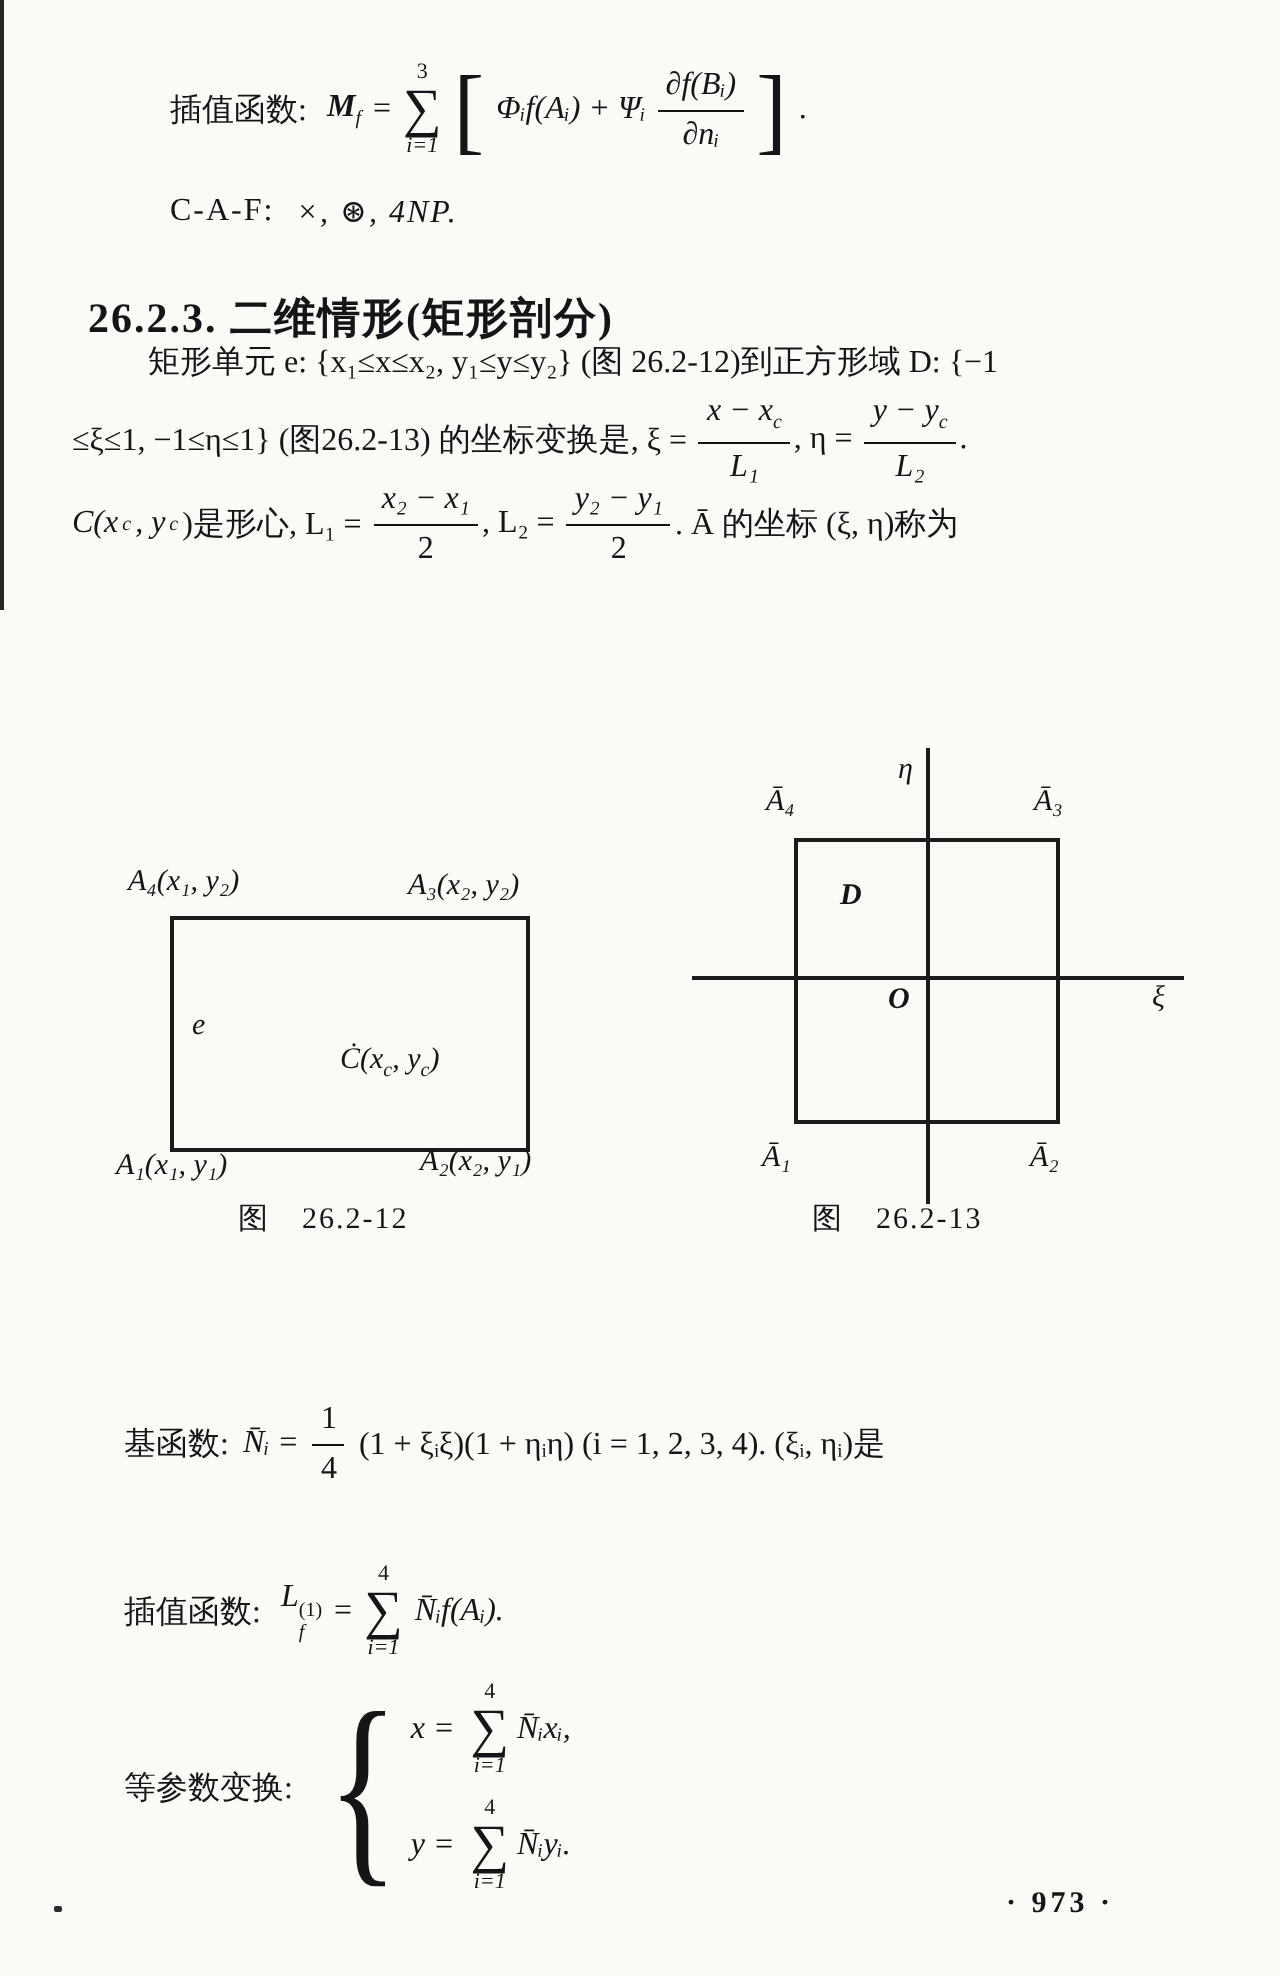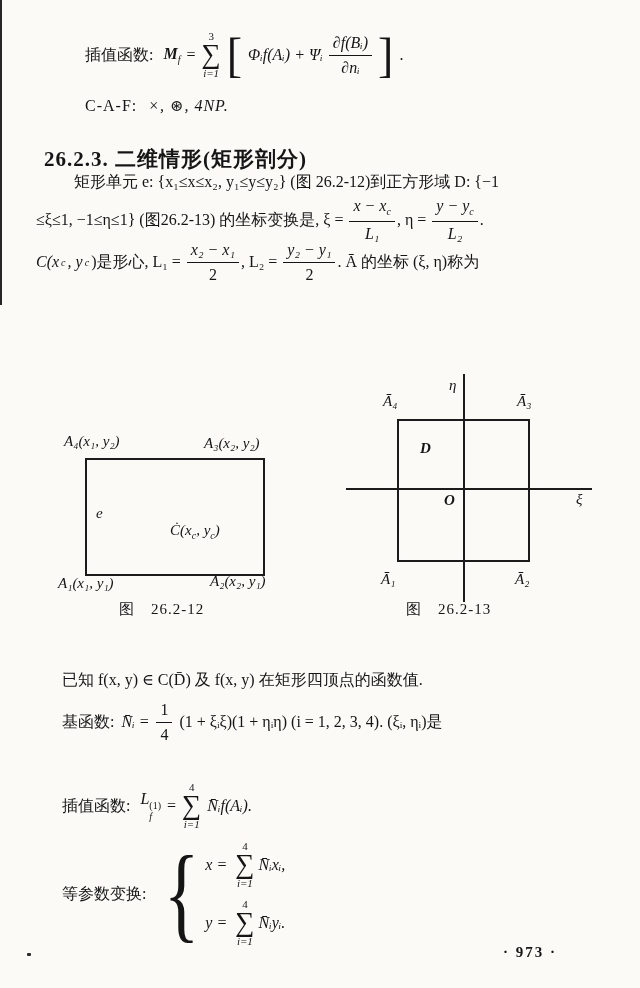--- a/index.html
+++ b/index.html
@@ -119,21 +119,20 @@
   <div class="abs figlabel" style="left:383px;top:393px;text-align:center;">Ā₄</div>
   <div class="abs figlabel" style="left:517px;top:393px;">Ā₃</div>
   <div class="abs figlabel" style="left:381px;top:571px;">Ā₁</div>
   <div class="abs figlabel" style="left:515px;top:571px;">Ā₂</div>
   <div class="abs figlabel" style="left:420px;top:440px;font-weight:bold;">D</div>
   <div class="abs figlabel" style="left:444px;top:492px;font-weight:bold;">O</div>
   <div class="abs figlabel" style="left:449px;top:377px;">η</div>
   <div class="abs figlabel" style="left:576px;top:491px;">ξ</div>
   <div class="abs caption" style="left:406px;top:600px;">图　26.2-13</div>
 
-  <div class="abs pline" style="left:62px;top:668px;">已知 f(x, y) ∈ C(D̄) 及 f(x, y) 在矩形四顶点的函数值.</div>
 
   <div class="abs row" style="left:62px;top:700px;height:44px;gap:3px;">
     <span>基函数: </span>
     <span class="it">N̄ᵢ = </span>
     <span class="frac">
       <span class="num">1</span>
       <span class="den">4</span>
     </span>
     <span> (1 + ξᵢξ)(1 + ηᵢη) (i = 1, 2, 3, 4). (ξᵢ, ηᵢ)是</span>
   </div>

